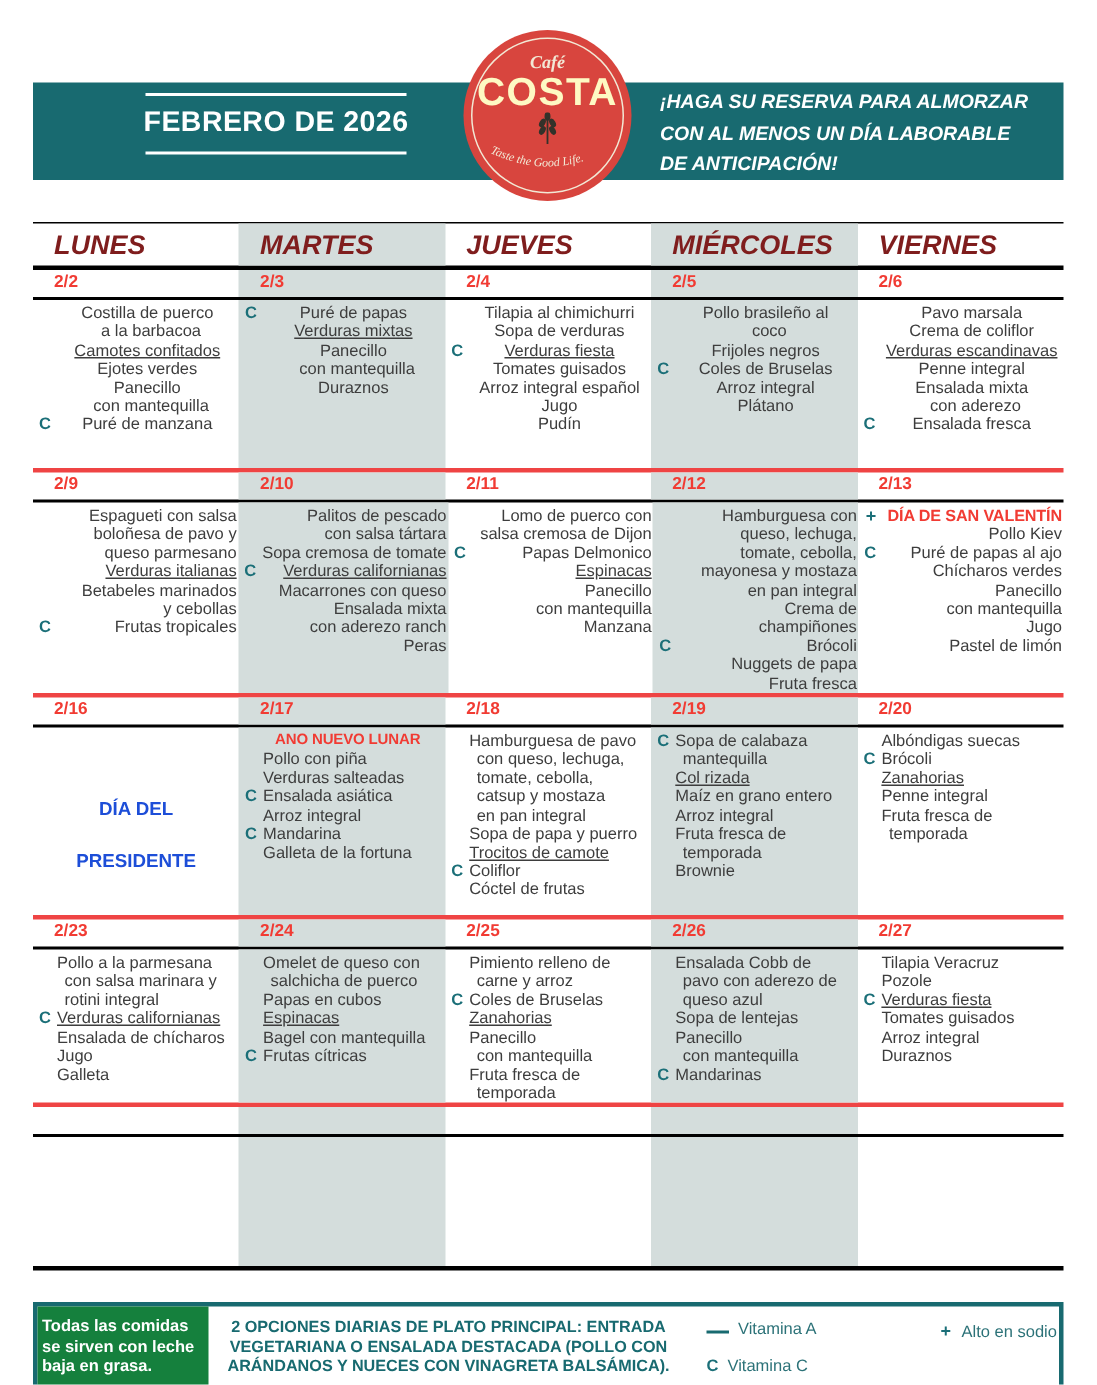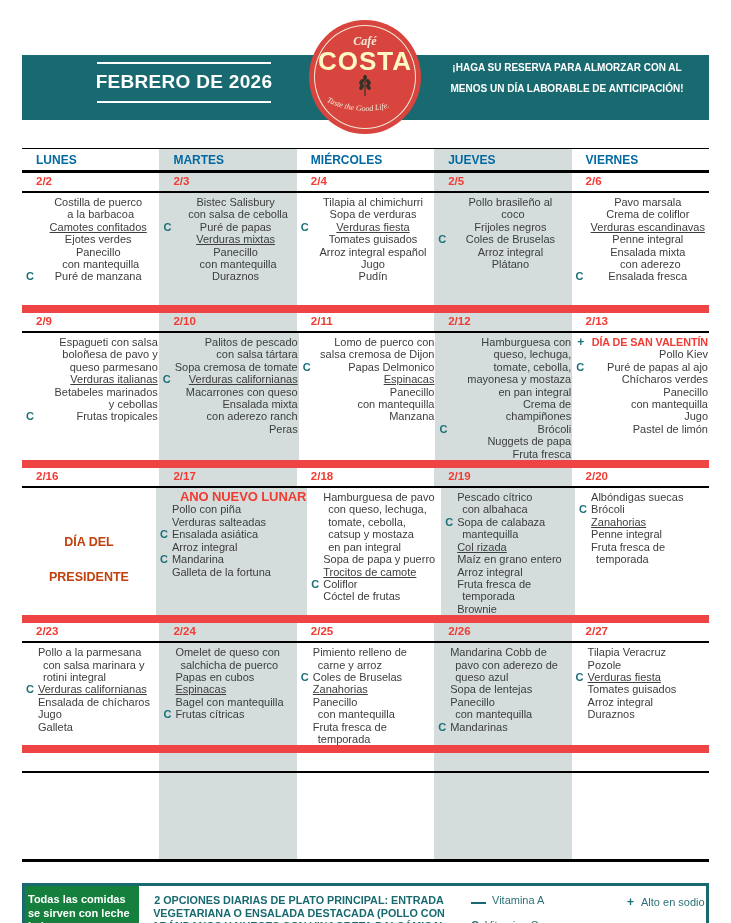--- a/index.html
+++ b/index.html
@@ -5,57 +5,57 @@
   html,body{margin:0;padding:0;width:731px;height:923px;overflow:hidden;background:#fff;
     font-family:"Liberation Sans",sans-serif;}
   .page{position:relative;width:731px;height:923px;}
 
   
   .header-wrap{position:relative;height:148px;}
   .band{position:absolute;left:22px;right:22px;top:55px;height:65px;background:#186a70;}
   .month-box{position:absolute;left:95px;top:62px;width:178px;text-align:center;z-index:3;}
   .mline{height:2px;background:#fff;margin:0 2px;}
   .month{color:#fff;font-weight:bold;font-size:19px;letter-spacing:.3px;padding:7px 0 8px;}
-  .notice{position:absolute;left:440px;top:58px;width:254px;z-index:3;text-align:center;
-    color:#fff;font-weight:bold;font-size:10px;line-height:20.5px;}
+  .notice{position:absolute;left:440px;top:58px;width:254px;z-index:3;
+    color:#fff;font-weight:bold;font-size:13px;line-height:20.5px;font-style:italic;}
   .logo{position:absolute;left:310px;top:21px;width:110px;height:112px;background:#d8453e;
     border-radius:50%;z-index:4;text-align:center;box-shadow:0 0 0 1px #d8453e;}
   .logo::before{content:"";position:absolute;inset:4px;border:1.5px solid #f2e8d5;border-radius:50%;}
   .logo-cafe{font-family:"Liberation Serif",serif;font-style:italic;font-weight:bold;
     color:#f2e8d5;font-size:12px;padding-top:13px;}
   .logo-costa{color:#fef9c3;font-weight:bold;font-size:26px;line-height:25px;letter-spacing:1px;}
   .wheat{display:block;margin:1px auto 0;}
   .tagsvg{display:block;margin:-2px auto 0;}
 
   
   .cal{margin:0 22px;}
   .r{display:grid;grid-template-columns:repeat(5,1fr);}
   .r>.cell:nth-child(2),.r>.cell:nth-child(4){background:#d4dddc;}
   .dayrow{border-top:1.5px solid #000;border-bottom:3px solid #000;}
-  .dayrow .cell{font-weight:bold;font-size:12px;color:#0369a1;padding:4px 0 3px 14px;}
+  .dayrow .cell{font-weight:bold;font-size:18px;color:#7f1d1d;padding:4px 0 3px 14px;font-style:italic;}
   .daterow{border-bottom:2px solid #000;}
-  .daterow.sep{border-top:8px solid #ef4444;}
+  .daterow.sep{border-top:3px solid #ef4444;}
   .daterow .cell{color:#f13b33;font-weight:bold;font-size:11.5px;padding:2px 0 3px 14px;min-height:13px;}
   .weekrow .cell{padding:3px 1px 0 16px;font-size:11px;line-height:12.4px;color:#3d3d3d;}
   .weekrow.w0 .cell{min-height:109px;text-align:center;}
   .weekrow.w1 .cell{min-height:123px;text-align:right;}
   .weekrow.w2 .cell{min-height:122px;}
   .weekrow.w3 .cell{min-height:99px;}
   .weekrow.w4 .cell{min-height:83px;}
   .weekrow.last{border-bottom:3px solid #000;}
   .item{position:relative;}
   .item .mk{position:absolute;left:-12px;top:0;color:#1b6f78;font-weight:bold;font-size:11px;}
   .item .mk.plus{font-size:12px;left:-11px;}
   .item .ln{display:block;white-space:nowrap;}
   .item .ln.cont{padding-left:5px;}
   .item.u .ln{text-decoration:underline;}
   .item.holiday{color:#f13b33;font-weight:bold;font-size:10.8px;letter-spacing:-.1px;}
-  .item.holiday.pad{margin-left:8px;font-size:13px;}
+  .item.holiday.pad{margin-left:8px;font-size:10px;}
   .cell.c-center{padding-left:1px;}
-  .holiday-center{text-align:center;color:#c2410c;font-weight:bold;font-size:12.5px;margin-top:45px;}
+  .holiday-center{text-align:center;color:#1d4ed8;font-weight:bold;font-size:12.5px;margin-top:45px;}
   .holiday-center .hline{margin-bottom:23px;white-space:nowrap;}
 
   
   .foot-box{margin:21px 22px 0;border:3px solid #186a70;height:54px;display:flex;align-items:stretch;}
   .milk{width:108px;background:#15803d;color:#fff;font-weight:bold;font-size:11px;line-height:13.5px;
     text-align:left;display:flex;align-items:center;justify-content:center;padding:2px 3px;}
   .options{width:312px;color:#186a70;font-weight:bold;font-size:10.8px;line-height:13.2px;
     text-align:center;display:flex;align-items:center;justify-content:center;padding:0 4px;}
   .legend-left{width:138px;padding-left:12px;color:#2c7278;font-size:11px;}
   .legend-row1{margin-top:7px;white-space:nowrap;}
@@ -97,22 +97,22 @@
         </text>
       </svg>
     </div>
     <div class="notice">¡HAGA SU RESERVA PARA ALMORZAR CON AL MENOS UN DÍA LABORABLE DE ANTICIPACIÓN!</div>
   </div>
 
   <div class="cal" id="calendar">
       <div class="r dayrow">
         <div class="cell">LUNES</div>
         <div class="cell">MARTES</div>
+        <div class="cell">JUEVES</div>
         <div class="cell">MIÉRCOLES</div>
-        <div class="cell">JUEVES</div>
         <div class="cell">VIERNES</div>
       </div>
       <div class="r daterow">
         <div class="cell">2/2</div>
         <div class="cell">2/3</div>
         <div class="cell">2/4</div>
         <div class="cell">2/5</div>
         <div class="cell">2/6</div>
       </div>
       <div class="r weekrow w0">
@@ -131,24 +131,20 @@
             <span class="ln">Panecillo</span>
             <span class="ln cont">con mantequilla</span>
           </div>
           <div class="item">
             <span class="mk">C</span>
             <span class="ln">Puré de manzana</span>
           </div>
         </div>
         <div class="cell daycell">
           <div class="item">
-            <span class="ln">Bistec Salisbury</span>
-            <span class="ln cont">con salsa de cebolla</span>
-          </div>
-          <div class="item">
             <span class="mk">C</span>
             <span class="ln">Puré de papas</span>
           </div>
           <div class="item u">
             <span class="ln">Verduras mixtas</span>
           </div>
           <div class="item">
             <span class="ln">Panecillo</span>
             <span class="ln cont">con mantequilla</span>
           </div>
@@ -397,24 +393,20 @@
           <div class="item">
             <span class="mk">C</span>
             <span class="ln">Coliflor</span>
           </div>
           <div class="item">
             <span class="ln">Cóctel de frutas</span>
           </div>
         </div>
         <div class="cell daycell">
           <div class="item">
-            <span class="ln">Pescado cítrico</span>
-            <span class="ln cont">con albahaca</span>
-          </div>
-          <div class="item">
             <span class="mk">C</span>
             <span class="ln">Sopa de calabaza</span>
             <span class="ln cont">mantequilla</span>
           </div>
           <div class="item u">
             <span class="ln">Col rizada</span>
           </div>
           <div class="item">
             <span class="ln">Maíz en grano entero</span>
           </div>
@@ -512,21 +504,21 @@
             <span class="ln">Panecillo</span>
             <span class="ln cont">con mantequilla</span>
           </div>
           <div class="item">
             <span class="ln">Fruta fresca de</span>
             <span class="ln cont">temporada</span>
           </div>
         </div>
         <div class="cell daycell">
           <div class="item">
-            <span class="ln">Mandarina Cobb de</span>
+            <span class="ln">Ensalada Cobb de</span>
             <span class="ln cont">pavo con aderezo de</span>
             <span class="ln cont">queso azul</span>
           </div>
           <div class="item">
             <span class="ln">Sopa de lentejas</span>
           </div>
           <div class="item">
             <span class="ln">Panecillo</span>
             <span class="ln cont">con mantequilla</span>
           </div>

